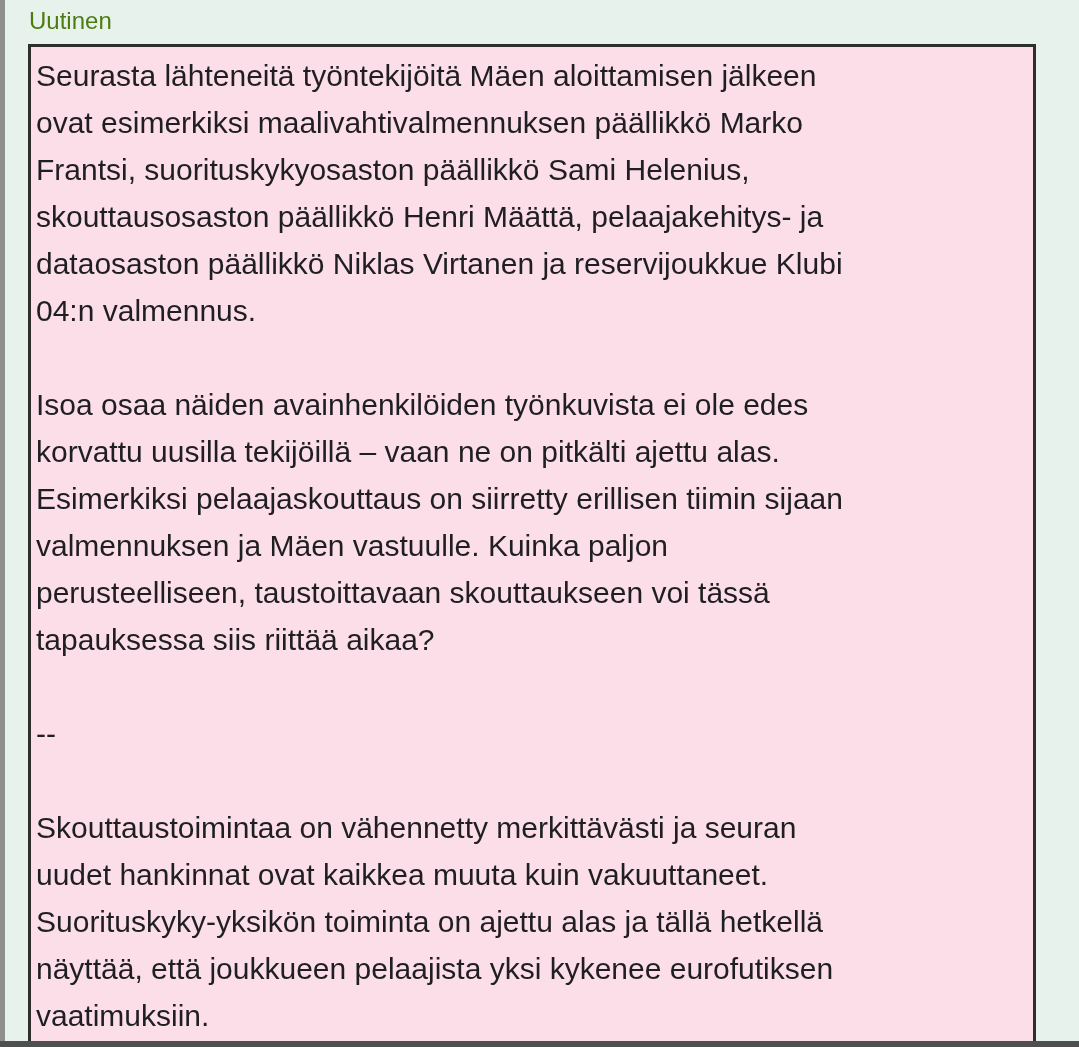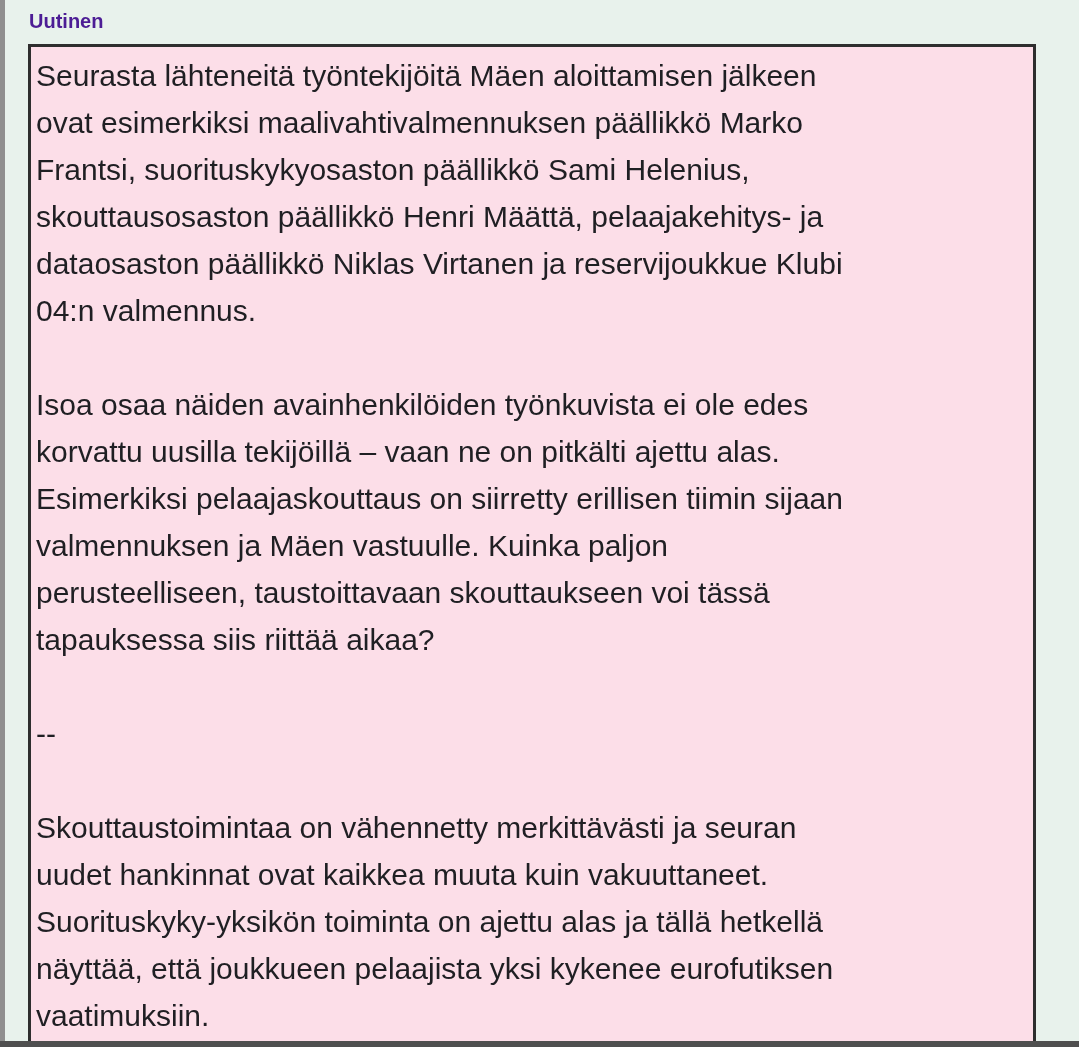--- a/index.html
+++ b/index.html
@@ -23,23 +23,23 @@
 
   .page {
     position: absolute;
     left: 28px;
     top: 6px;
     width: 1030px;
   }
 
   .field-label {
     display: block;
-    font-size: 20px;
-    font-weight: bold;
-    color: #4c1d95;
+    font-size: 24px;
+    font-weight: normal;
+    color: #4d7c0f;
     letter-spacing: 0px;
     margin: 2px 0 10px 1px;
     line-height: 26px;
   }
 
   .news-textarea {
     display: block;
     width: 1008px;
     height: 1080px;           
     background: #FCDEE8;

